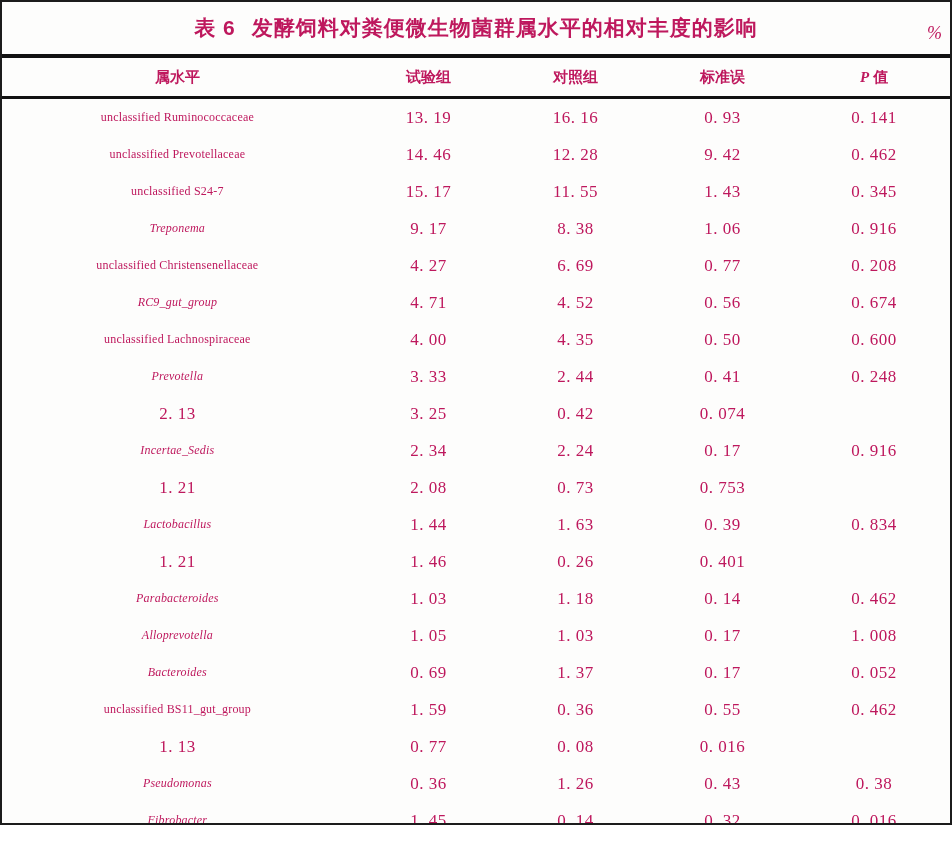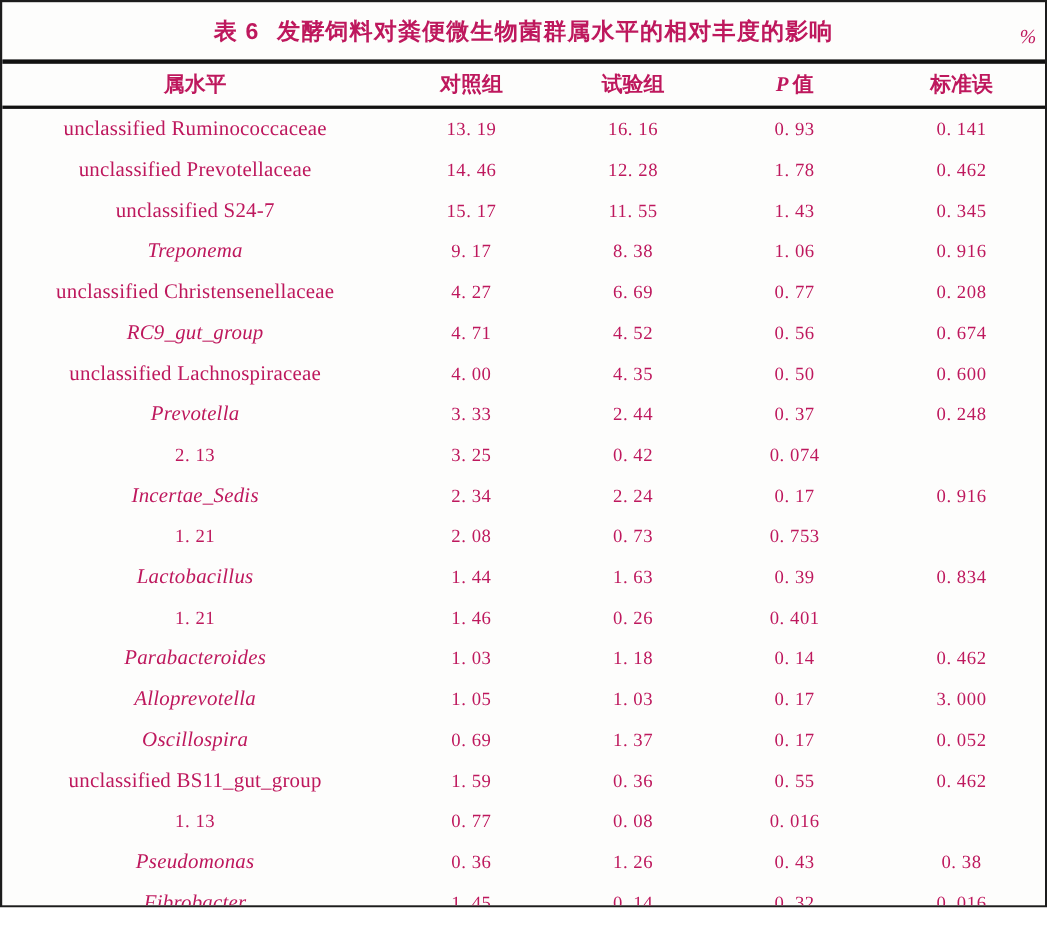--- a/index.html
+++ b/index.html
@@ -44,69 +44,69 @@
     grid-template-columns: 37% 16% 15% 16% 16%;
     align-items: center;
     text-align: center;
   }
   
   .thead {
     height: 38px;
     border-bottom: 3px solid #111;
     font-family: "Liberation Sans", sans-serif;
     font-weight: 700;
-    font-size: 19px;
+    font-size: 15px;
   }
   .thead .p-i {
     font-family: "Liberation Serif", serif;
     font-style: italic;
     font-weight: 700;
     margin-right: 4px;
   }
   
   .tbody { border-bottom: 5px solid #111; }
   .trow { height: 37px; font-size: 17.5px; }
-  .trow .genus { font-size: 19px; letter-spacing: 0.2px; }
+  .trow .genus { font-size: 12px; letter-spacing: 0.2px; }
   .trow .genus.italic { font-style: italic; }
   .trow .num { font-size: 17px; letter-spacing: 0.5px; }
 </style>
 </head>
 <body>
 
 <div class="page">
 
   <div class="title-row">
     <div class="title">
       <span class="tlabel">表 6</span><span>发酵饲料对粪便微生物菌群属水平的相对丰度的影响</span>
     </div>
     <span class="unit">%</span>
   </div>
 
   <div class="thead grid-cols">
     <div>属水平</div>
+    <div>试验组</div>
     <div>对照组</div>
-    <div>试验组</div>
+    <div>标准误</div>
     <div><span class="p-i">P</span><span>值</span></div>
-    <div>标准误</div>
   </div>
 
   <div class="tbody">
     <div class="trow grid-cols">
       <div class="genus">unclassified Ruminococcaceae</div>
       <div class="num">13. 19</div>
       <div class="num">16. 16</div>
       <div class="num">0. 93</div>
       <div class="num">0. 141</div>
     </div>
 
     <div class="trow grid-cols">
       <div class="genus">unclassified Prevotellaceae</div>
       <div class="num">14. 46</div>
       <div class="num">12. 28</div>
-      <div class="num">1. 78</div>
+      <div class="num">9. 42</div>
       <div class="num">0. 462</div>
     </div>
 
     <div class="trow grid-cols">
       <div class="genus">unclassified S24-7</div>
       <div class="num">15. 17</div>
       <div class="num">11. 55</div>
       <div class="num">1. 43</div>
       <div class="num">0. 345</div>
     </div>
@@ -140,21 +140,21 @@
       <div class="num">4. 00</div>
       <div class="num">4. 35</div>
       <div class="num">0. 50</div>
       <div class="num">0. 600</div>
     </div>
 
     <div class="trow grid-cols">
       <div class="genus italic">Prevotella</div>
       <div class="num">3. 33</div>
       <div class="num">2. 44</div>
-      <div class="num">0. 37</div>
+      <div class="num">0. 41</div>
       <div class="num">0. 248</div>
     </div>
 
     <div class="trow grid-cols">
       <div class="num">2. 13</div>
       <div class="num">3. 25</div>
       <div class="num">0. 42</div>
       <div class="num">0. 074</div>
     </div>
 
@@ -194,25 +194,25 @@
       <div class="num">1. 18</div>
       <div class="num">0. 14</div>
       <div class="num">0. 462</div>
     </div>
 
     <div class="trow grid-cols">
       <div class="genus italic">Alloprevotella</div>
       <div class="num">1. 05</div>
       <div class="num">1. 03</div>
       <div class="num">0. 17</div>
-      <div class="num">3. 000</div>
-    </div>
-
-    <div class="trow grid-cols">
-      <div class="genus italic">Oscillospira</div>
+      <div class="num">1. 008</div>
+    </div>
+
+    <div class="trow grid-cols">
+      <div class="genus italic">Bacteroides</div>
       <div class="num">0. 69</div>
       <div class="num">1. 37</div>
       <div class="num">0. 17</div>
       <div class="num">0. 052</div>
     </div>
 
     <div class="trow grid-cols">
       <div class="genus">unclassified BS11_gut_group</div>
       <div class="num">1. 59</div>
       <div class="num">0. 36</div>

